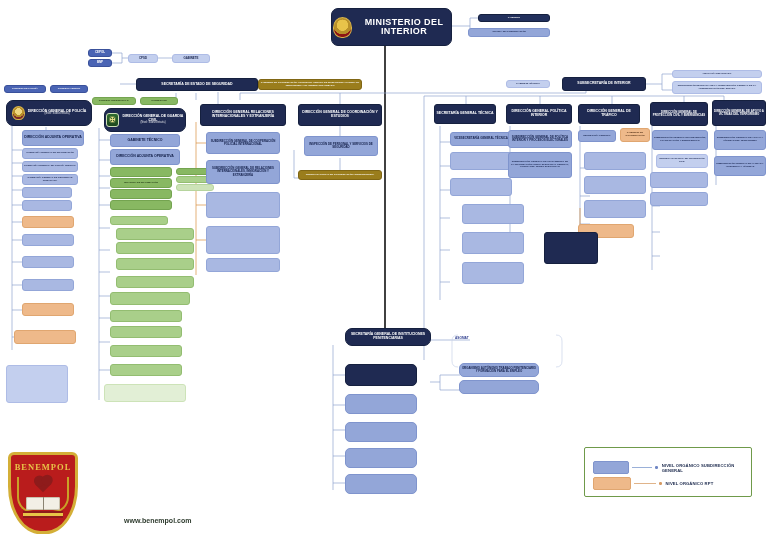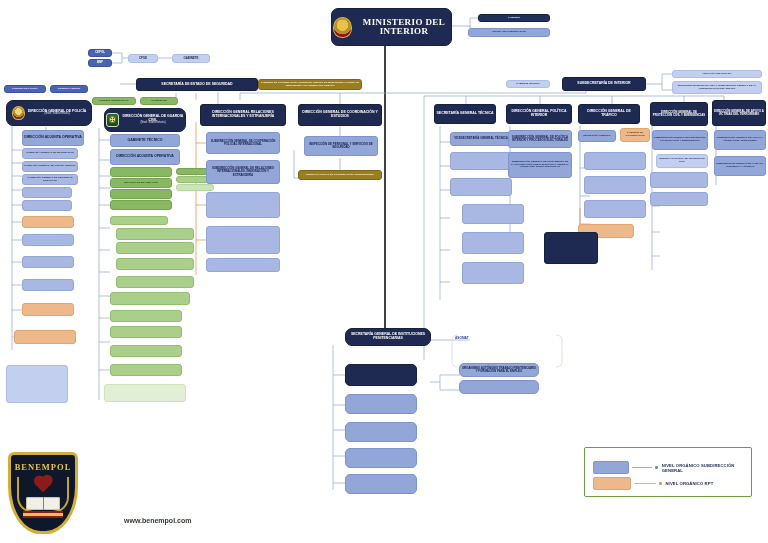--- a/index.html
+++ b/index.html
@@ -30,21 +30,21 @@
   .blue-mid  {background:#4a64b4;color:#ffffff;border:1px solid #3a519b;}
   .green     {background:#88b862;color:#1d3310;border:1px solid #74a450;}
   .green-lt  {background:#a9cf8a;color:#1d3310;border:1px solid #93bd71;}
   .green-pale{background:#cde3b8;color:#24400f;border:1px solid #b6d49d;}
   .green-wash{background:#e2efd6;color:#24400f;border:1px solid #cde3b8;}
   .rpt       {background:#eeb98a;color:#4a2a10;border:1px solid #e0a670;}
   .amber     {background:#9a7d1c;color:#ffffff;border:1px solid #806614;}
   .blank     {border-radius:5px;}
   .rounded   {border-radius:7px;}
 
-  .txt-ministry{font-size:9px;font-weight:bold;letter-spacing:.4px;font-family:Liberation Serif, serif;}
+  .txt-ministry{font-size:9px;font-weight:bold;letter-spacing:.4px;}
   .t4{font-size:3.5px;font-weight:bold;}
   .t3{font-size:2.9px;font-weight:bold;}
   .t25{font-size:2.4px;font-weight:bold;}
   .sub{font-weight:normal;font-size:2.6px;opacity:.85;}
 
   .crest{
     width:17px;height:19px;border-radius:50% 50% 45% 45%;
     background:radial-gradient(circle at 50% 38%, #e8c34a 0 38%, #b8902a 40% 62%, #8d1414 64% 100%);
     border:1px solid #d8b martinez;
     border:1px solid #d8b44a;
@@ -60,21 +60,21 @@
     background:linear-gradient(#2f6b2f,#1d481d);
     border:1px solid #cfe0b8;flex:0 0 auto;margin-right:3px;
     display:flex;align-items:center;justify-content:center;
     color:#f0e08a;font-size:7px;font-weight:bold;
   }
 
   
   #logo{position:absolute;left:8px;top:452px;width:70px;height:82px;}
   .shield{
     position:absolute;left:0;top:0;width:70px;height:82px;
-    background:#0f172a;
+    background:#b91c1c;
     border:3px solid #d4af37;
     border-radius:6px 6px 46% 46%/6px 6px 58% 58%;
     box-sizing:border-box;
     overflow:hidden;
   }
   .shield-arc{
     position:absolute;left:50%;top:7px;transform:translateX(-50%);
     color:#e8c547;font-size:8.5px;font-weight:bold;letter-spacing:1px;
     font-family:"Liberation Serif", serif;
   }

